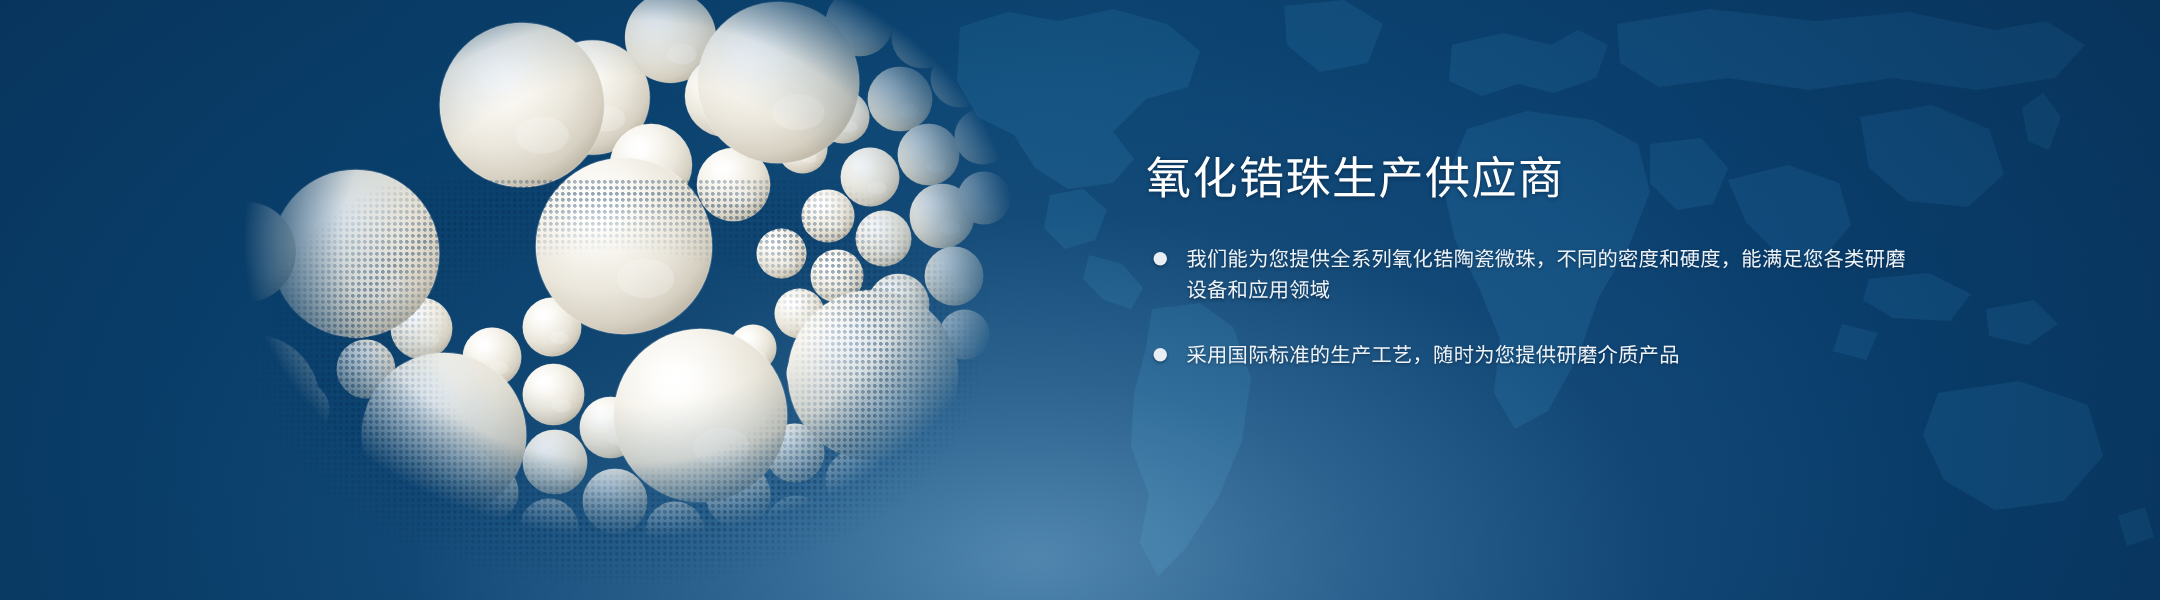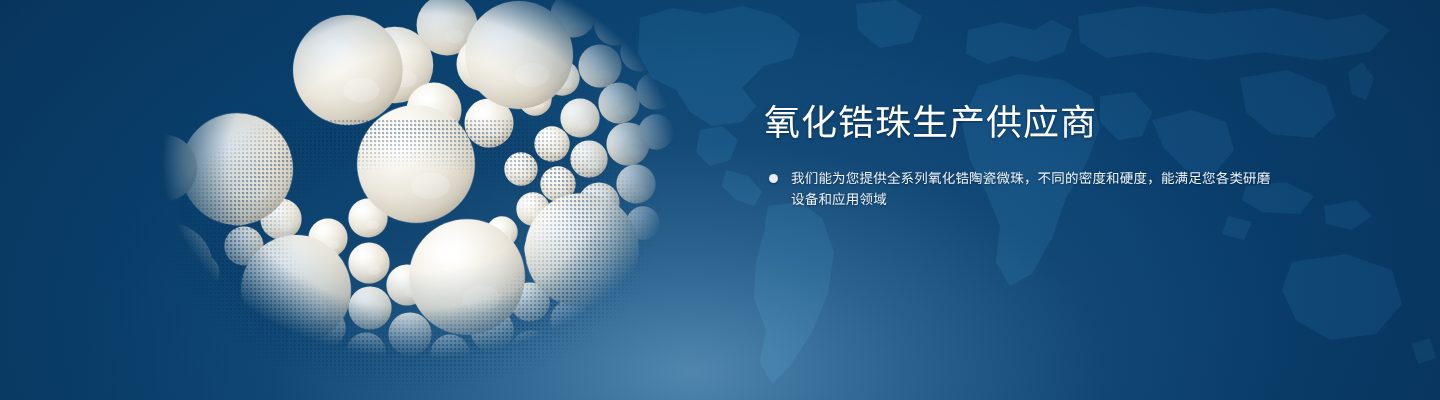--- a/index.html
+++ b/index.html
@@ -96,21 +96,21 @@
   
   .copy {
     position: absolute;
     left: 762px;
     top: 104px;
     width: 520px;
   }
 
   .headline {
     margin: 0 0 26px 2px;
-    font-size: 36px;
+    font-size: 30px;
     line-height: 1.05;
     font-weight: 400;
     letter-spacing: 1px;
     color: #ffffff;
     text-shadow: 0 1px 3px rgba(2,24,46,0.55);
     white-space: nowrap;
   }
 
   .bullets {
     list-style: none;
@@ -307,16 +307,20 @@
 
   <div class="copy">
 
     <h1 class="headline">氧化锆珠生产供应商</h1>
 
     <ul class="bullets">
       <li class="bullet">
         <span class="dot"></span>
         <span class="bullet-text">我们能为您提供全系列氧化锆陶瓷微珠，不同的密度和硬度，能满足您各类研磨设备和应用领域</span>
       </li>
+      <li class="bullet">
+        <span class="dot"></span>
+        <span class="bullet-text">采用国际标准的生产工艺，随时为您提供研磨介质产品</span>
+      </li>
     </ul>
 
   </div>
 </div>
 
 </body></html>

